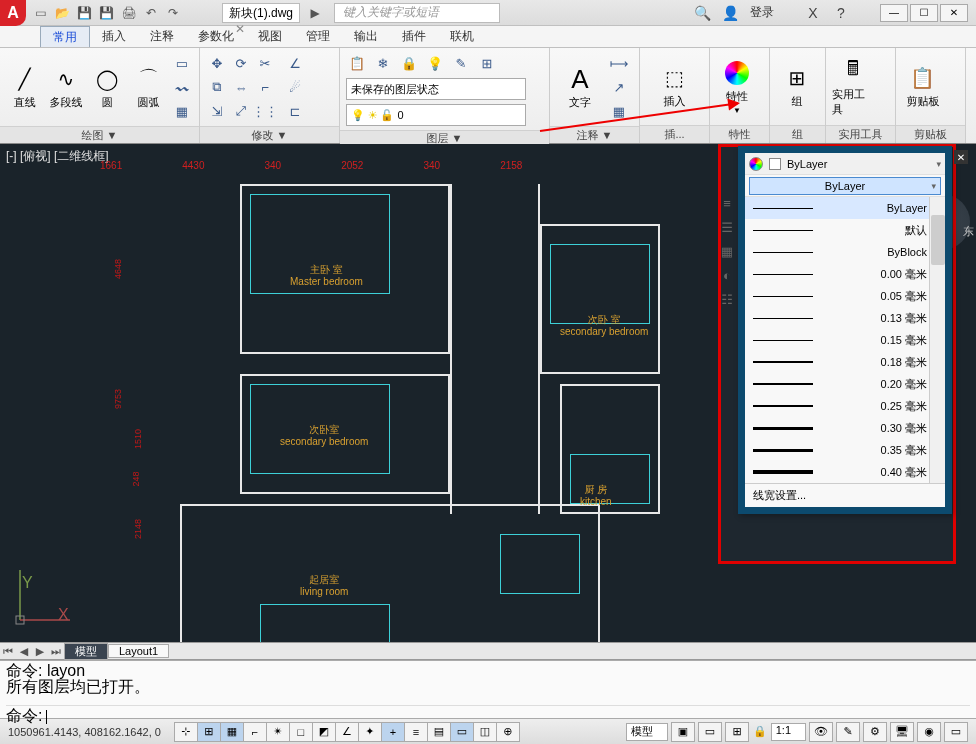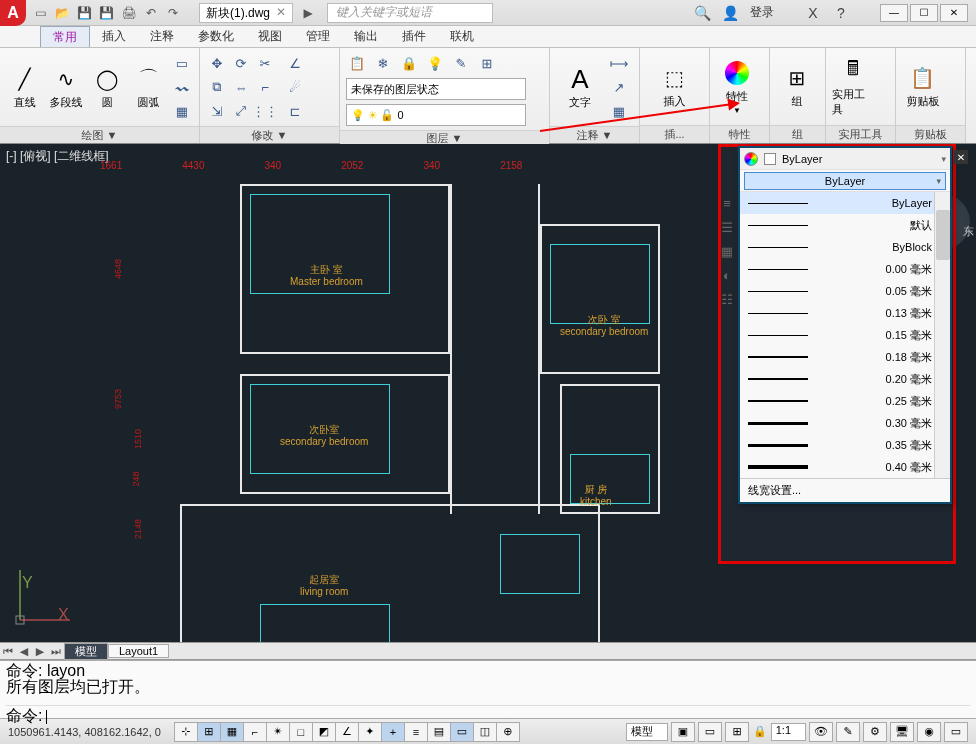--- a/index.html
+++ b/index.html
@@ -3,33 +3,33 @@
 <meta charset="utf-8">
 <style>
 * { margin: 0; padding: 0; box-sizing: border-box; font-family: "Microsoft YaHei", Arial, sans-serif; }
 body { width: 976px; height: 744px; background: #f0f0f0; overflow: hidden; position: relative; }
 
 
 .title-bar { height: 26px; background: linear-gradient(#e8e8e8,#dcdcdc); display: flex; align-items: center; border-bottom: 1px solid #c0c0c0; }
 .app-icon { width: 26px; height: 26px; background: #d92228; margin-right: 6px; display:flex; align-items:center; justify-content:center; color:#fff; font-weight:bold; font-size:16px; border-bottom-right-radius:10px;}
 .qat { display:flex; gap:4px; align-items:center; }
 .qat-btn { width:18px; height:18px; display:flex; align-items:center; justify-content:center; color:#555; font-size:12px; cursor:pointer;}
-.doc-tab { margin-left: 17px; display:flex; align-items:flex-start; background:#fff; border:1px solid #bbb; padding:1px 6px; font-size:12px; height:20px;}
+.doc-tab { margin-left: 40px; display:flex; align-items:flex-start; background:#fff; border:1px solid #bbb; padding:1px 6px; font-size:12px; height:20px;flex-direction:column;}
 .doc-tab .close { margin-left:6px; color:#888; }
 .search-hint { margin-left:10px; height:20px; display:flex; align-items:center; background:#fff; border:1px solid #bbb; padding:0 60px 0 8px; font-size:12px; color:#999; font-style:italic;}
 .title-right { margin-left:auto; display:flex; align-items:center; gap:10px; padding-right:8px;}
 .title-right .icon { width:18px; height:18px; color:#444; font-size:14px; display:flex;align-items:center;justify-content:center;}
 .login-text { font-size:12px; color:#333;}
 .win-controls { display:flex; gap:2px; margin-left:20px;}
 .win-btn { width:28px; height:18px; border:1px solid #aaa; display:flex;align-items:center;justify-content:center; font-size:10px; background:#f5f5f5;}
 
 
 .ribbon-tabs { height:22px; background:#f5f5f5; display:flex; border-bottom:1px solid #c0c0c0; padding-left:40px;}
 .ribbon-tab { padding:2px 12px; font-size:12px; color:#333; cursor:pointer;}
-.ribbon-tab.active { background:#e6ecf5; color:#a21caf; border:1px solid #9ab; border-bottom:none;}
+.ribbon-tab.active { background:#e6ecf5; color:#1d4ed8; border:1px solid #9ab; border-bottom:none;}
 
 
 .ribbon { height:96px; background:linear-gradient(#f8f8f8,#ececec); display:flex; border-bottom:1px solid #888;}
 .panel { border-right:1px solid #ccc; display:flex; flex-direction:column; position:relative;}
 .panel-body { flex:1; display:flex; align-items:center; padding:4px 6px; gap:4px;}
 .panel-title { height:18px; background:#e4e4e4; font-size:11px; color:#444; display:flex; align-items:center; justify-content:center; border-top:1px solid #d0d0d0;}
 .big-btn { display:flex; flex-direction:column; align-items:center; justify-content:center; width:42px; height:68px; font-size:11px; cursor:pointer; gap:2px;}
 .big-btn .ico { width:28px; height:28px; display:flex;align-items:center;justify-content:center; font-size:20px;}
 .small-grid { display:grid; grid-template-columns: repeat(3, 22px); gap:2px;}
 .small-btn { width:22px; height:22px; border:1px solid transparent; display:flex;align-items:center;justify-content:center; font-size:13px; color:#3a5a8a; cursor:pointer;}
@@ -44,21 +44,21 @@
 .wall { position:absolute; border:2px solid #e8e8e8;}
 .inner { position:absolute; border:1px solid #3dd0d8;}
 .room-label { position:absolute; color:#d8a030; font-size:10px; text-align:center; line-height:1.2;}
 .axis { position:absolute; left:10px; bottom:12px; color:#bbb; font-size:12px;}
 .axis-y { position:absolute; left:22px; bottom:50px; color:#7a9a4a;}
 .axis-x { position:absolute; left:58px; bottom:18px; color:#aa4a4a;}
 .dim-left { position:absolute; left:108px; color:#c01818; font-size:9px; transform:rotate(-90deg);}
 
 
 .red-box { position:absolute; top:144px; right:20px; width:238px; height:420px; border:3px solid #e00000; background:rgba(40,50,60,0.3);}
-.prop-panel { position:absolute; top:146px; right:24px; width:214px; background:#f8f8f8; border:2px solid #0c4a6e; box-shadow:2px 2px 6px rgba(0,0,0,0.3);}
+.prop-panel { position:absolute; top:146px; right:24px; width:214px; background:#f8f8f8; border:7px solid #0c4a6e; box-shadow:2px 2px 6px rgba(0,0,0,0.3);}
 .panel-close { position:absolute; top:150px; right:8px; width:14px; height:14px; background:#333; color:#fff; font-size:10px; display:flex;align-items:center;justify-content:center;}
 .prop-row { height:22px; display:flex; align-items:center; padding:0 4px; gap:6px; border-bottom:1px solid #e0e0e0;}
 .prop-row.header { background:#f0f0f0;}
 .color-sw { width:14px; height:14px; background:conic-gradient(red,yellow,lime,cyan,blue,magenta,red); border:1px solid #888; border-radius:50%;}
 .prop-combo { flex:1; height:18px; border:1px solid #aaa; background:#fff; font-size:11px; display:flex; align-items:center; justify-content:center; position:relative;}
 .prop-combo.selected { background:#cfe4ff; border-color:#4a8ad0;}
 .prop-combo::after { content:"▾"; position:absolute; right:4px; font-size:9px; color:#666;}
 .lw-list { max-height:340px; overflow:hidden; position:relative;}
 .lw-item { height:22px; display:flex; align-items:center; padding:0 8px; font-size:11px; cursor:pointer; gap:8px;}
 .lw-item.hover { background:#d8e8ff;}

